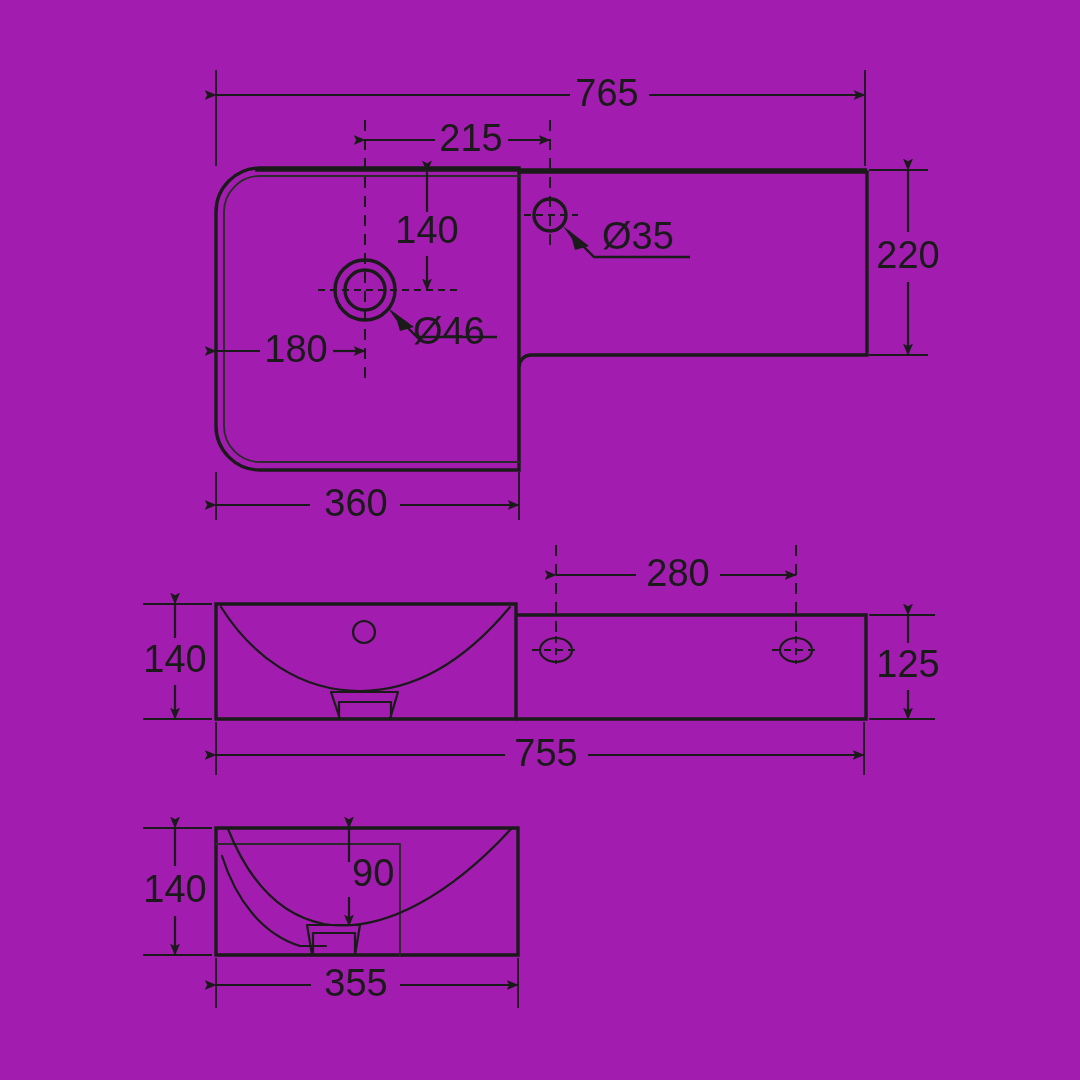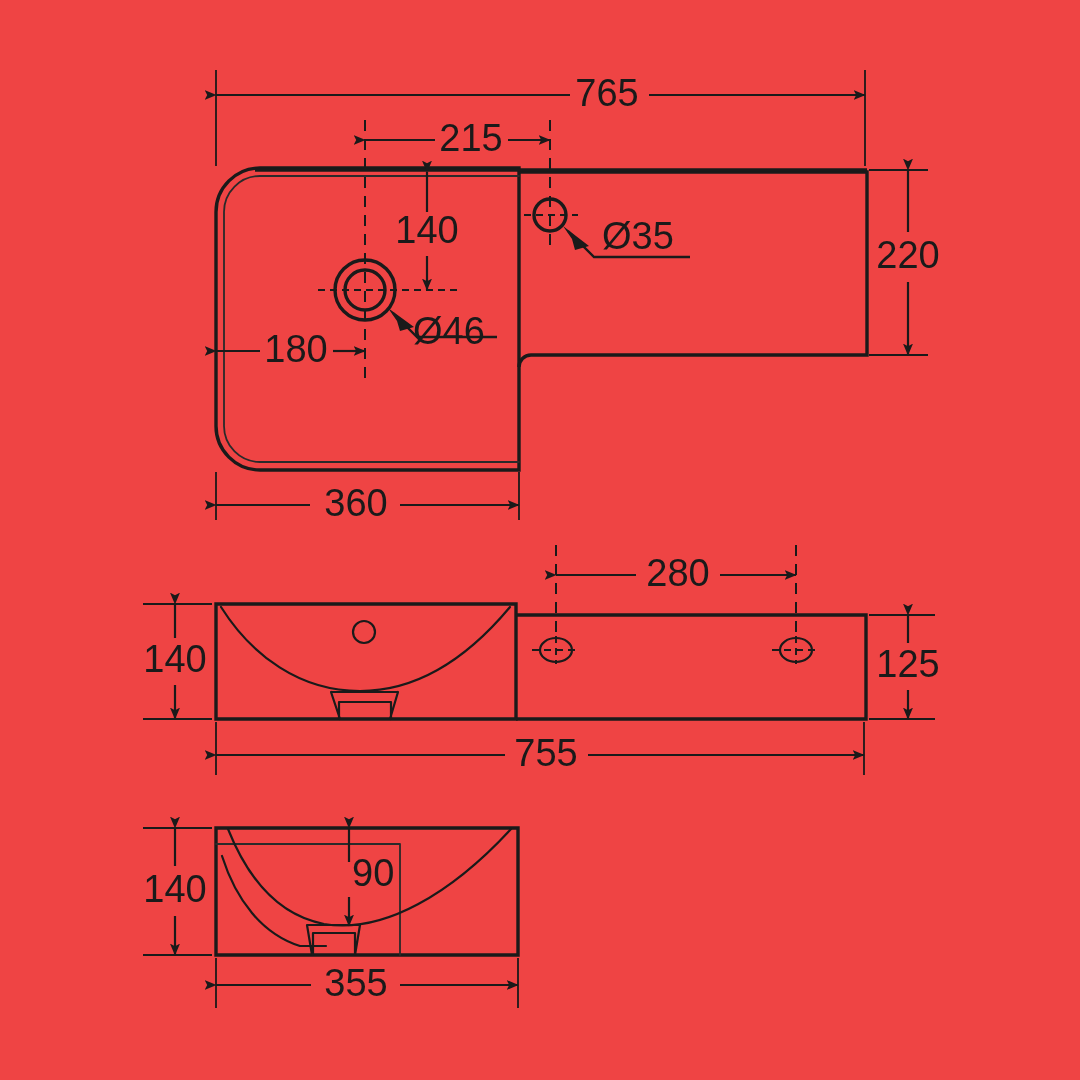--- a/index.html
+++ b/index.html
@@ -7,21 +7,21 @@
     padding: 0;
     background: #ffffff;
   }
   body {
     font-family: "Liberation Sans", sans-serif;
   }
   #drawing-root {
     position: relative;
     width: 1080px;
     height: 1080px;
-    background: #ef4444;
+    background: #a21caf;
     overflow: hidden;
   }
   #drawing-svg {
     display: block;
     width: 1080px;
     height: 1080px;
   }
   .dim-text {
     font-family: "Liberation Sans", sans-serif;
     font-size: 38px;

